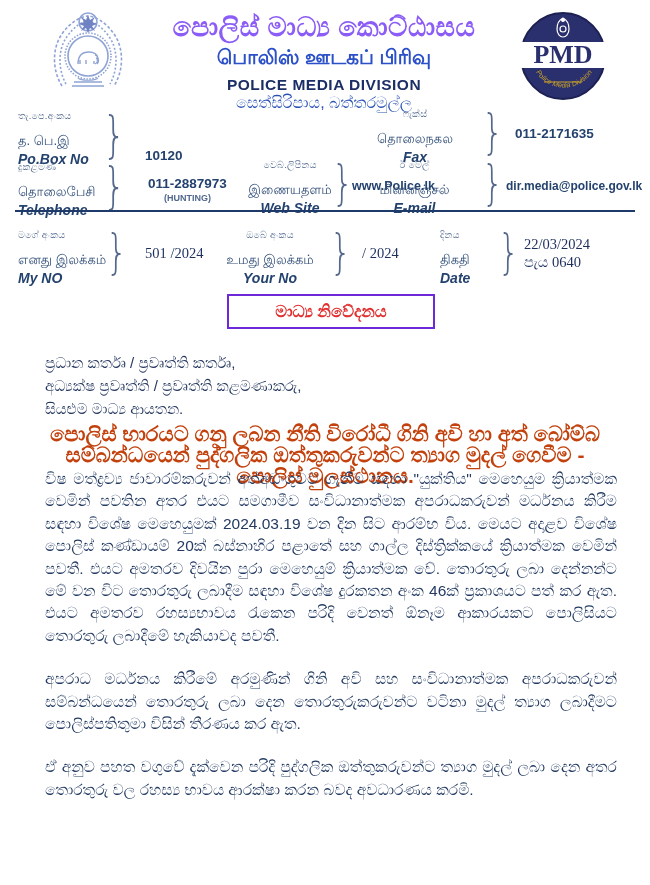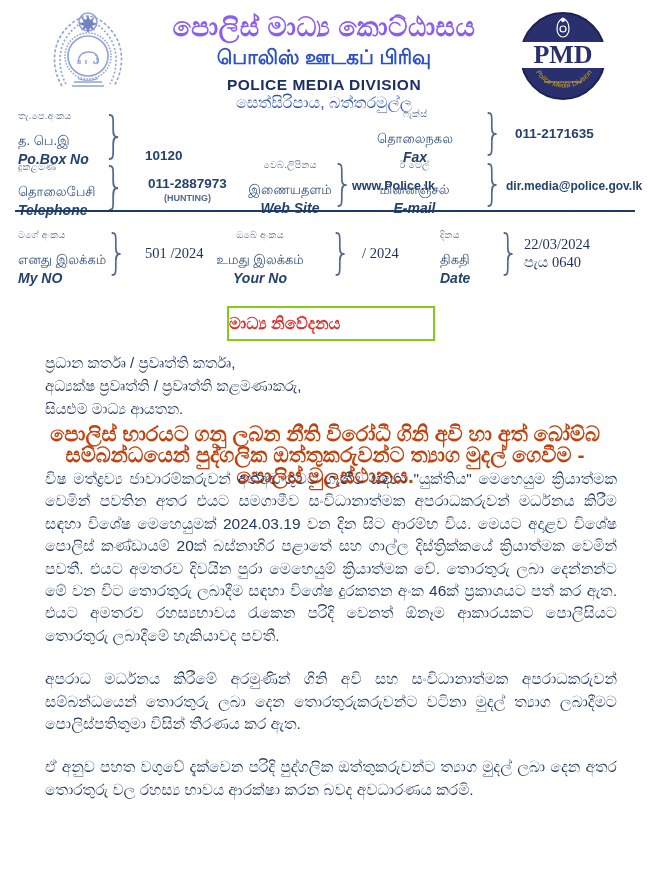--- a/index.html
+++ b/index.html
@@ -26,22 +26,22 @@
   .brace { position:absolute; color:#54688c; font-weight:200; line-height:1;
            font-family:"DejaVu Sans",sans-serif; transform:scaleX(0.7); transform-origin:left center; }
   .val  { position:absolute; font-size:13.5px; font-weight:bold; color:#24426e; }
   .val-note { display:block; font-size:9px; font-weight:bold; color:#51688e; text-align:center; margin-top:2px; }
   .val-serif { font-family:"Liberation Serif","DejaVu Serif",serif; font-weight:normal; font-size:14.5px; color:#1c2f5e; }
   .divider { position:absolute; left:15px; top:210px; width:620px; height:2px; background:#1d3a6b; }
   .ctr { text-align:center; }
 
   
   .noticebox {
-    position:absolute; left:227px; top:306px; width:208px; height:35px;
-    border:2px solid #84cc16; display:flex; align-items:center; justify-content:flex-start;
+    position:absolute; left:227px; top:294px; width:208px; height:35px;
+    border:2px solid #6d28d9; display:flex; align-items:center; justify-content:center;
   }
   .noticebox span { color:#e03030; font-size:16.5px; font-weight:bold; }
 
   
   .addressees { position:absolute; left:45px; top:351px; width:560px;
     font-size:15px; font-weight:500; color:#24375f; line-height:23px; }
   .subject { position:absolute; left:45px; top:423px; width:560px; text-align:center;
     font-size:21px; font-weight:bold; color:#c2410c; line-height:21px; }
   .bodytext { position:absolute; left:45px; top:468px; width:572px;
     font-size:15.5px; color:#233a62; line-height:22.4px; text-align:justify; }
@@ -149,21 +149,21 @@
   <div class="divider"></div>
 
   <div class="grp" style="left:18px; top:229px;">
     <div class="lab-si">මගේ අංකය</div>
     <div class="lab-ta">எனது இலக்கம்</div>
     <div class="lab-en">My NO</div>
   </div>
   <span class="brace" style="left:106px; top:228px; font-size:48px;">}</span>
   <div class="val val-serif" style="left:145px; top:245px;">501 /2024</div>
 
-  <div class="grp ctr" style="left:195px; top:229px; width:130px;">
+  <div class="grp ctr" style="left:205px; top:229px; width:130px;">
     <div class="lab-si">ඔබේ අංකය</div>
     <div class="lab-ta">உமது இலக்கம்</div>
     <div class="lab-en">Your No</div>
   </div>
   <span class="brace" style="left:330px; top:228px; font-size:48px;">}</span>
   <div class="val val-serif" style="left:362px; top:245px;">/ 2024</div>
 
   <div class="grp" style="left:440px; top:229px;">
     <div class="lab-si">දිනය</div>
     <div class="lab-ta">திகதி</div>

